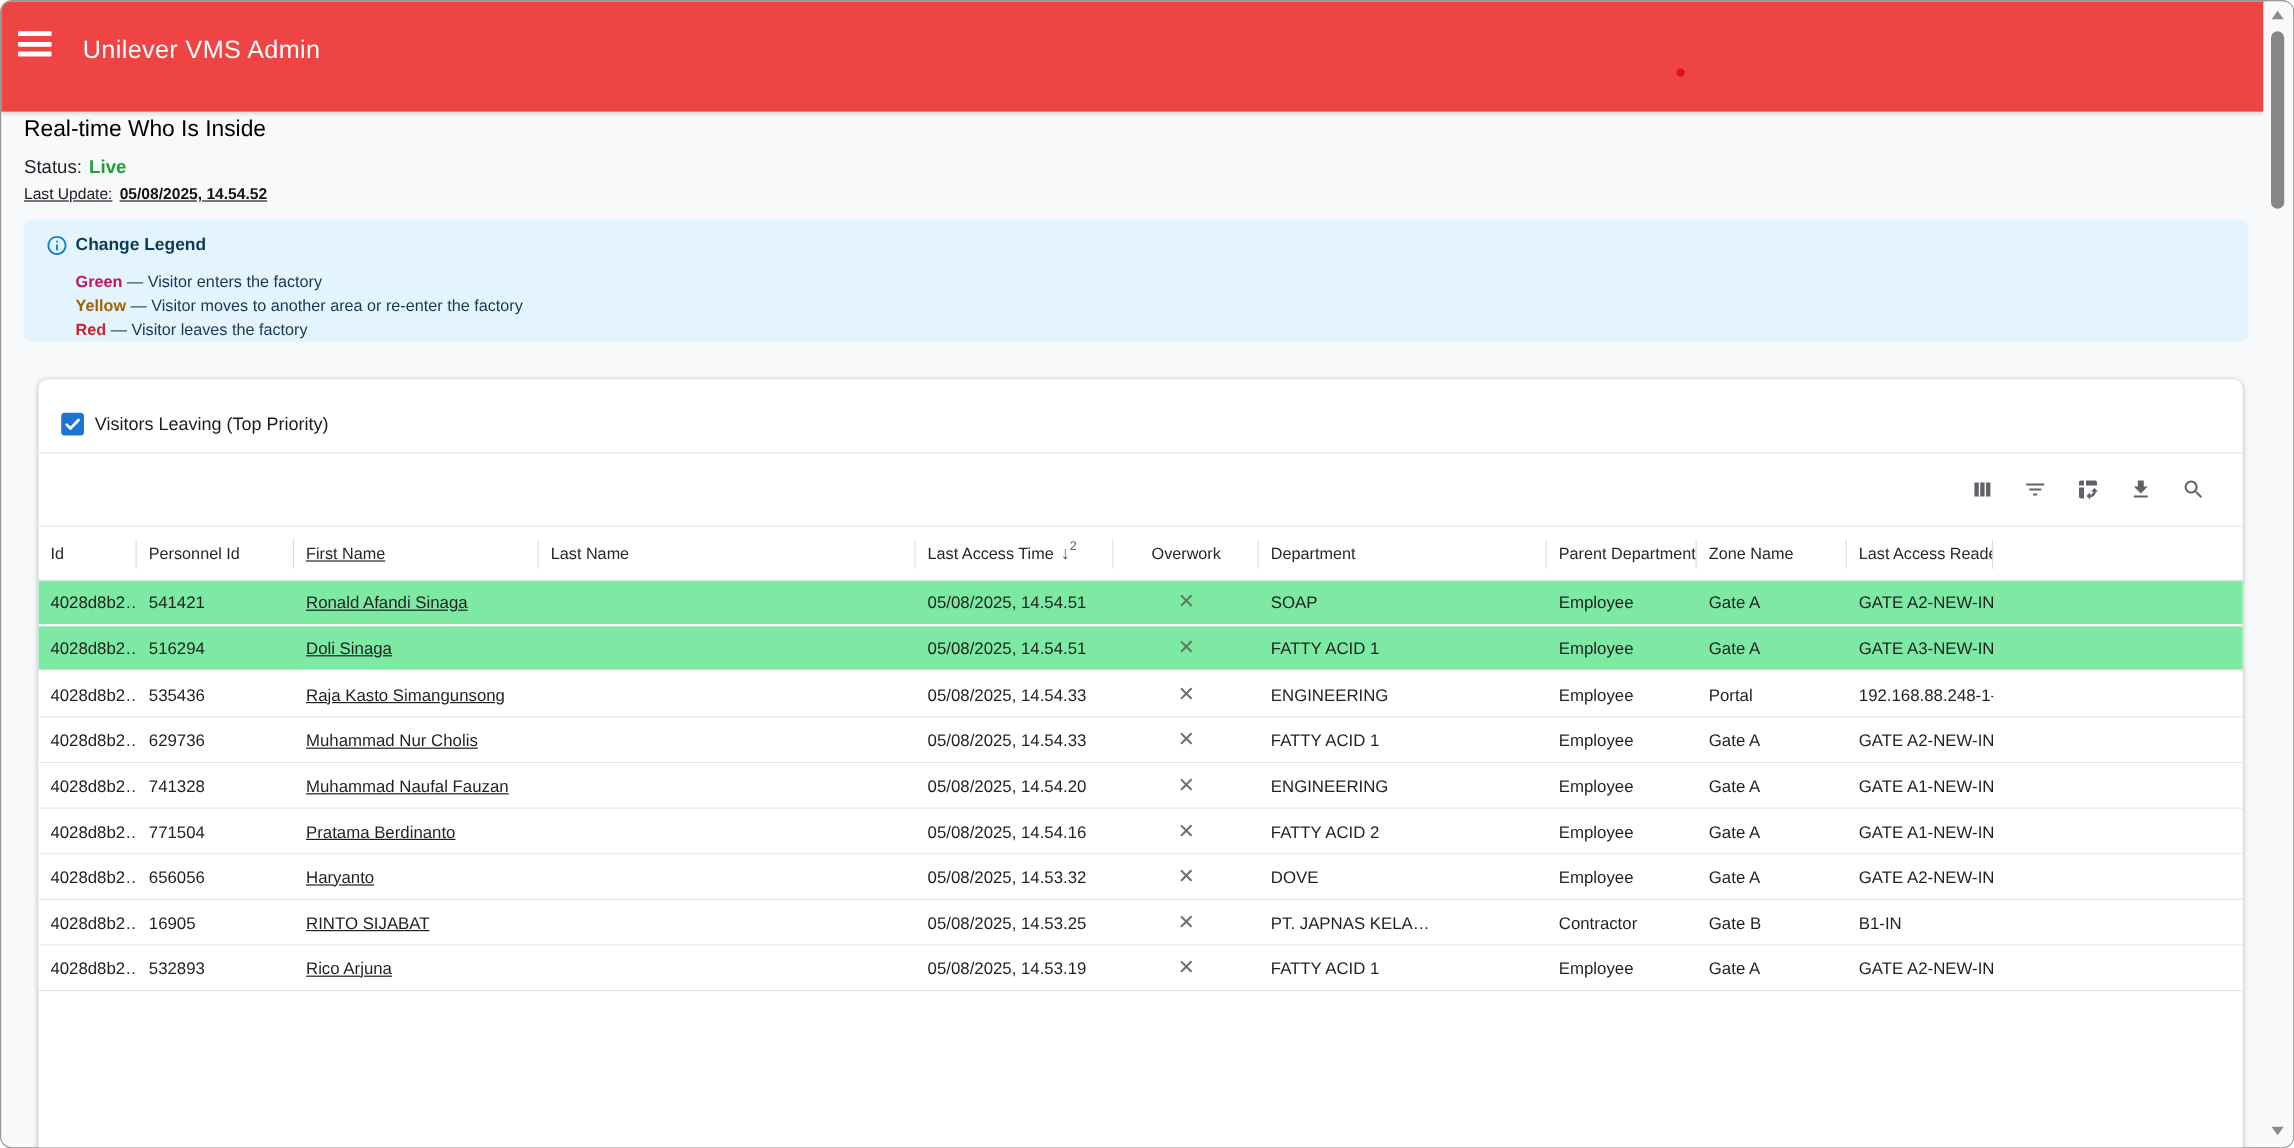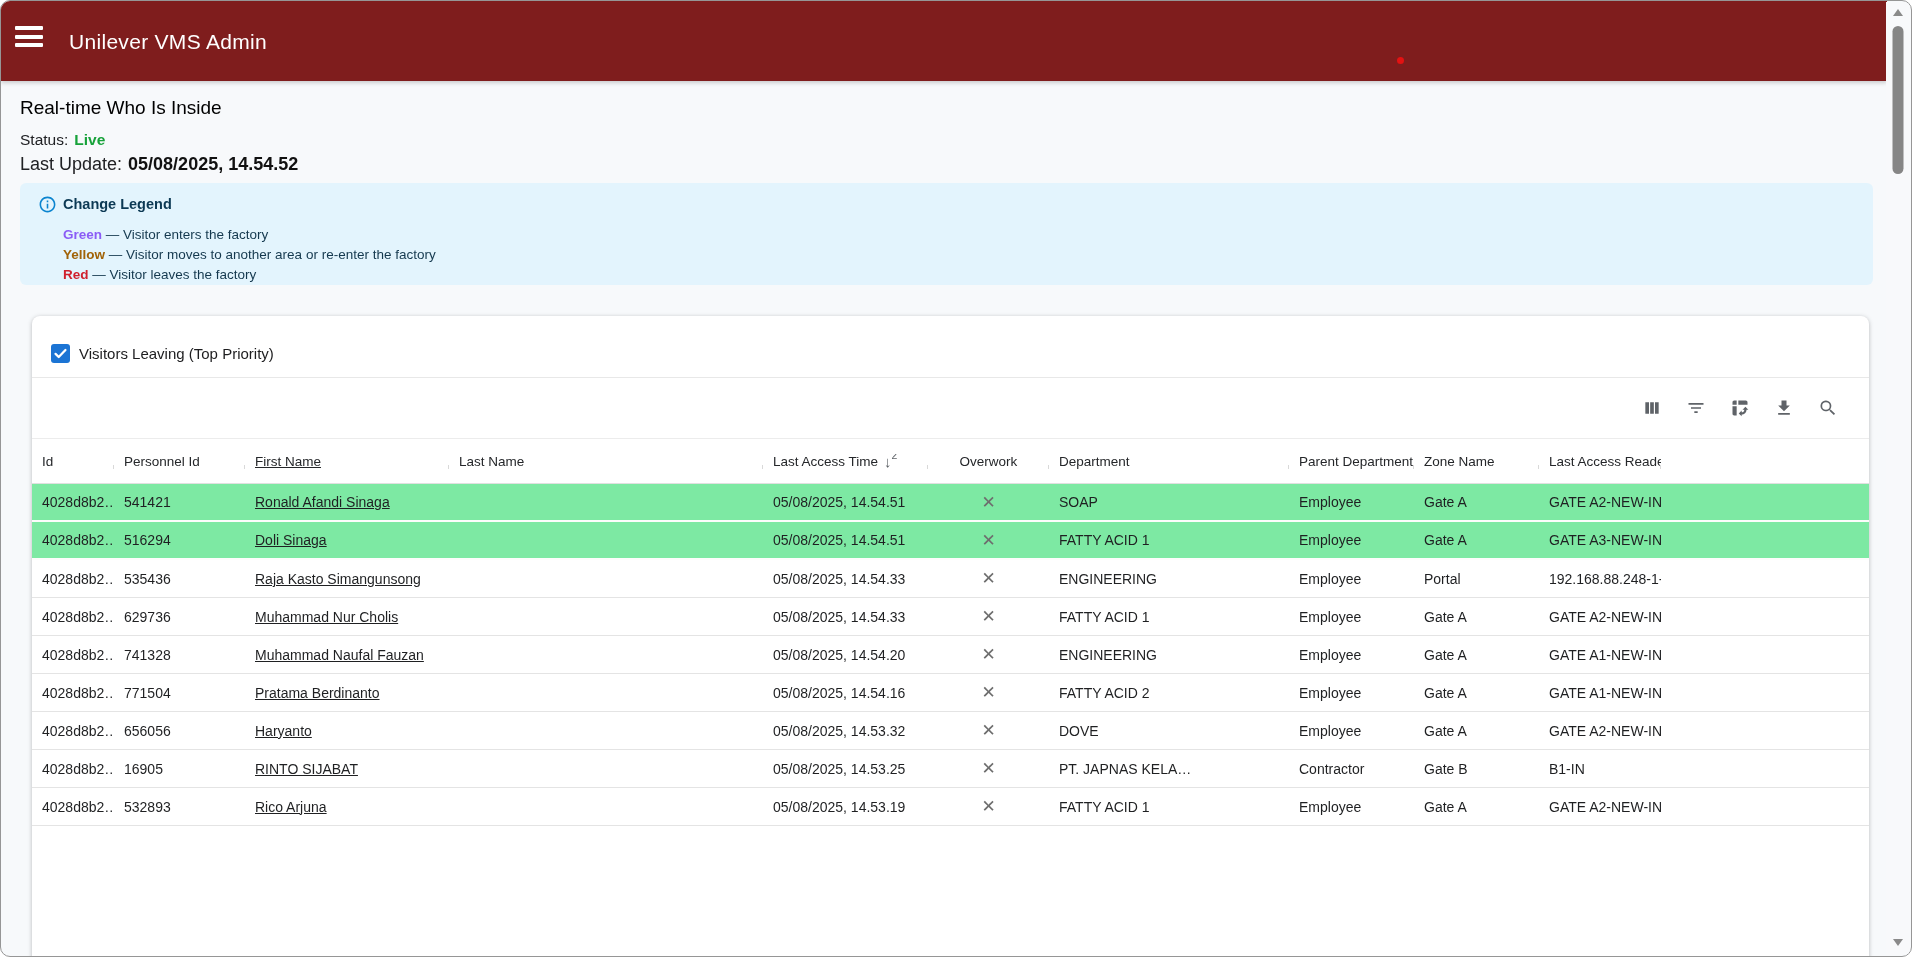--- a/index.html
+++ b/index.html
@@ -1,29 +1,29 @@
 <!DOCTYPE html>
 <html><head>
 <meta charset="utf-8">
 <style>
   html,body{margin:0;padding:0;background:#ffffff;font-family:"Liberation Sans","DejaVu Sans",sans-serif;}
   .stage{position:relative;width:1912px;height:957px;overflow:hidden;}
   .window{position:absolute;inset:0;border:1px solid #969696;border-radius:10px;background:#f7f9fb;overflow:hidden;box-sizing:border-box;}
 
   
-  .appbar{position:absolute;left:0;top:0;width:1886px;height:80px;background:#7f1d1d;box-shadow:0 2px 4px rgba(0,0,0,.18);}
+  .appbar{position:absolute;left:0;top:0;width:1886px;height:92px;background:#ef4444;box-shadow:0 2px 4px rgba(0,0,0,.18);}
   .hamburger{position:absolute;left:14px;top:25px;width:28px;height:22px;cursor:pointer;}
   .hamburger span{display:block;height:4px;background:#fff;border-radius:1px;margin-bottom:4.5px;}
   .apptitle{position:absolute;left:68px;top:29px;color:#ffffff;font-size:21px;font-weight:400;letter-spacing:.3px;}
   .reddot{position:absolute;left:1396px;top:56px;width:7px;height:7px;border-radius:50%;background:#e31212;}
 
   
   .ptitle{position:absolute;left:19px;top:96px;font-size:19px;font-weight:500;color:#000000;}
   .statusline{position:absolute;left:19px;top:130px;font-size:15.5px;color:#202124;}
-  .updateline{position:absolute;left:19px;top:153px;font-size:18px;color:#202124;}
+  .updateline{position:absolute;left:19px;top:153px;font-size:13px;color:#202124;text-decoration:underline;}
   .statusline b{color:#17a23a;margin-left:6px;}
   .updateline b{color:#111;margin-left:6px;}
 
   
   .legend{position:absolute;left:19px;top:182px;width:1853px;height:102px;background:#e3f4fd;border-radius:6px;box-sizing:border-box;}
   .info-icon{position:absolute;left:18px;top:12px;width:19px;height:19px;}
   .legend-title{position:absolute;left:43px;top:13px;font-size:14.5px;font-weight:700;color:#0c3954;}
   .legend-items{position:absolute;left:43px;top:42px;}
   .legend-line{font-size:13.5px;color:#14384e;height:20px;line-height:20px;}
   .legend-line .lw{font-weight:700;}
@@ -33,21 +33,21 @@
   .cbrow{position:absolute;left:0;top:0;right:0;height:61px;}
   .checkbox{position:absolute;left:19px;top:28px;width:19px;height:19px;background:#1b74d4;border-radius:3px;cursor:pointer;}
   .checkbox svg{position:absolute;inset:1px;}
   .cblabel{position:absolute;left:47px;top:29px;font-size:15px;color:#1d1d1f;}
 
   .toolbar{position:absolute;left:0;top:61px;right:0;height:61px;border-top:1px solid #e8e8e8;display:flex;align-items:center;justify-content:flex-end;gap:10px;padding-right:24px;box-sizing:border-box;}
   .tbtn{width:34px;height:34px;border:none;background:transparent;display:flex;align-items:center;justify-content:center;cursor:pointer;border-radius:50%;padding:0;}
   .tbtn svg{width:20px;height:20px;fill:#5f6368;}
 
   
-  .thead{position:absolute;left:0;top:122px;right:0;height:46px;border-top:1px solid #ececec;border-bottom:1px solid #e0e0e0;display:flex;box-sizing:border-box;align-items:center;}
+  .thead{position:absolute;left:0;top:122px;right:0;height:46px;border-top:1px solid #ececec;border-bottom:1px solid #e0e0e0;display:flex;box-sizing:border-box;}
   .hcell{position:relative;display:flex;align-items:center;padding:0 10px;font-size:13.5px;font-weight:500;color:#25272a;box-sizing:border-box;cursor:pointer;white-space:nowrap;overflow:hidden;}
   .hcell:not(.c-filler)::after{content:"";position:absolute;right:0;top:11px;height:24px;width:1px;background:#d9d9d9;}
   .hcell.center{justify-content:center;}
   .sortwrap{display:inline-flex;align-items:flex-start;margin-left:6px;color:#5f6368;}
   .sortarrow{font-size:15px;line-height:15px;}
   .sortindex{font-size:10.5px;line-height:10px;position:relative;top:-4px;}
 
   .tbody{position:absolute;left:0;top:168px;right:0;bottom:0;overflow:hidden;}
   .trow{display:flex;height:38px;box-sizing:border-box;border-bottom:1px solid #e4e4e4;background:#fff;cursor:pointer;}
   .trow.green{background:#7de9a3;border-bottom:2px solid #fbfdfb;}
@@ -95,21 +95,21 @@
     <div class="updateline"><span>Last Update:</span><b>05/08/2025, 14.54.52</b></div>
 
     <div class="legend">
       <span class="info-icon">
         <svg viewBox="0 0 24 24" width="19" height="19">
             <path fill="#0b84cf" d="M12 2C6.48 2 2 6.48 2 12s4.48 10 10 10 10-4.48 10-10S17.52 2 12 2zm0 18c-4.41 0-8-3.59-8-8s3.59-8 8-8 8 3.59 8 8-3.59 8-8 8zm-1-13h2v2h-2V7zm0 4h2v6h-2v-6z"></path>
           </svg>
       </span>
       <div class="legend-title">Change Legend</div>
       <div class="legend-items" id="legend-items">
-          <div class="legend-line"><span class="lw" style="color: #8b5cf6;">Green</span><span> — Visitor enters the factory</span></div>
+          <div class="legend-line"><span class="lw" style="color: #be185d;">Green</span><span> — Visitor enters the factory</span></div>
           <div class="legend-line"><span class="lw" style="color: #a16207;">Yellow</span><span> — Visitor moves to another area or re-enter the factory</span></div>
           <div class="legend-line"><span class="lw" style="color: rgb(208, 32, 46); margin-top: 24px;">Red</span><span> — Visitor leaves the factory</span></div>
         </div>
     </div>
 
     <div class="card">
       <div class="cbrow">
         <span class="checkbox">
           <svg viewBox="0 0 24 24">
               <path fill="none" stroke="#ffffff" stroke-width="3.2" stroke-linecap="round" stroke-linejoin="round" d="M5 12.5l4.5 4.5L19 7"></path>

